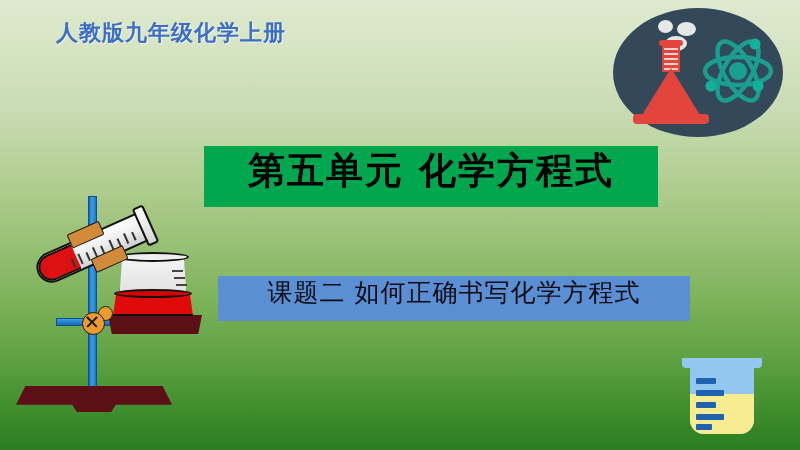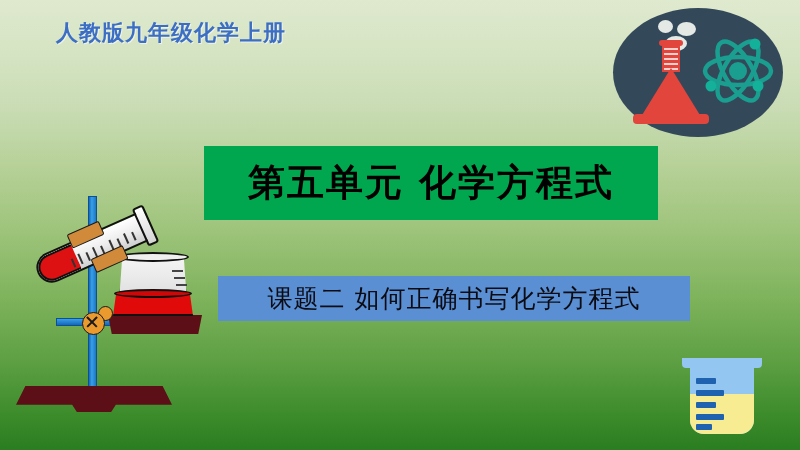--- a/index.html
+++ b/index.html
@@ -39,45 +39,43 @@
     white-space: nowrap;
     text-align: right;
   }
 
   
   #title-banner {
     position: absolute;
     left: 204px;
     top: 146px;
     width: 454px;
-    height: 74px;
+    height: 61px;
     background: #00a74e;
     display: flex;
-    align-items: center;
     justify-content: center;
   }
   #title-banner .txt {
     font-size: 37px;
     font-weight: bold;
     color: #000000;
     letter-spacing: 2px;
     white-space: nowrap;
     font-family: "DejaVu Sans", "Liberation Sans", sans-serif;
   }
 
   
   #subtitle-banner {
     position: absolute;
     left: 218px;
     top: 276px;
     width: 472px;
     height: 45px;
     background: #5b8fd4;
     display: flex;
-    align-items: center;
     justify-content: center;
   }
   #subtitle-banner .txt {
     font-size: 25px;
     color: #0b0b13;
     letter-spacing: 1px;
     white-space: nowrap;
     font-family: "DejaVu Serif", "Liberation Serif", serif;
   }
 

